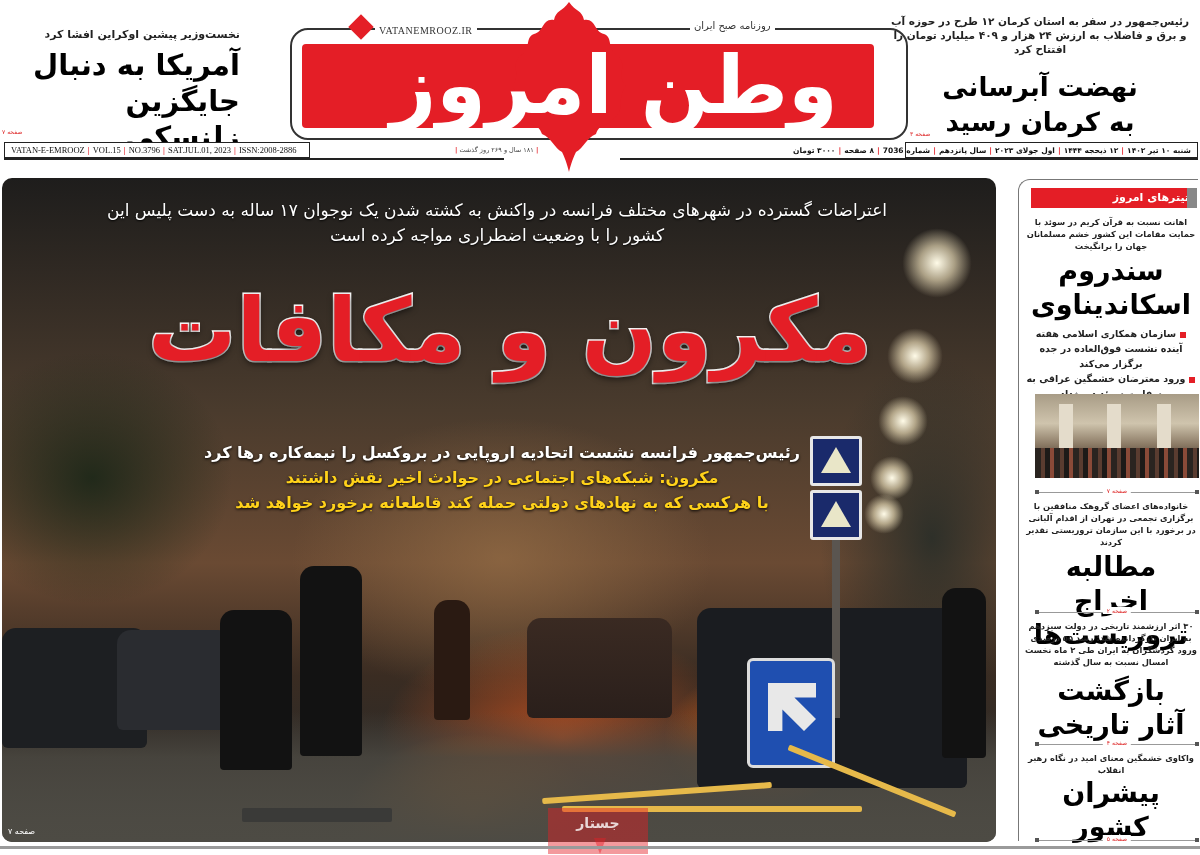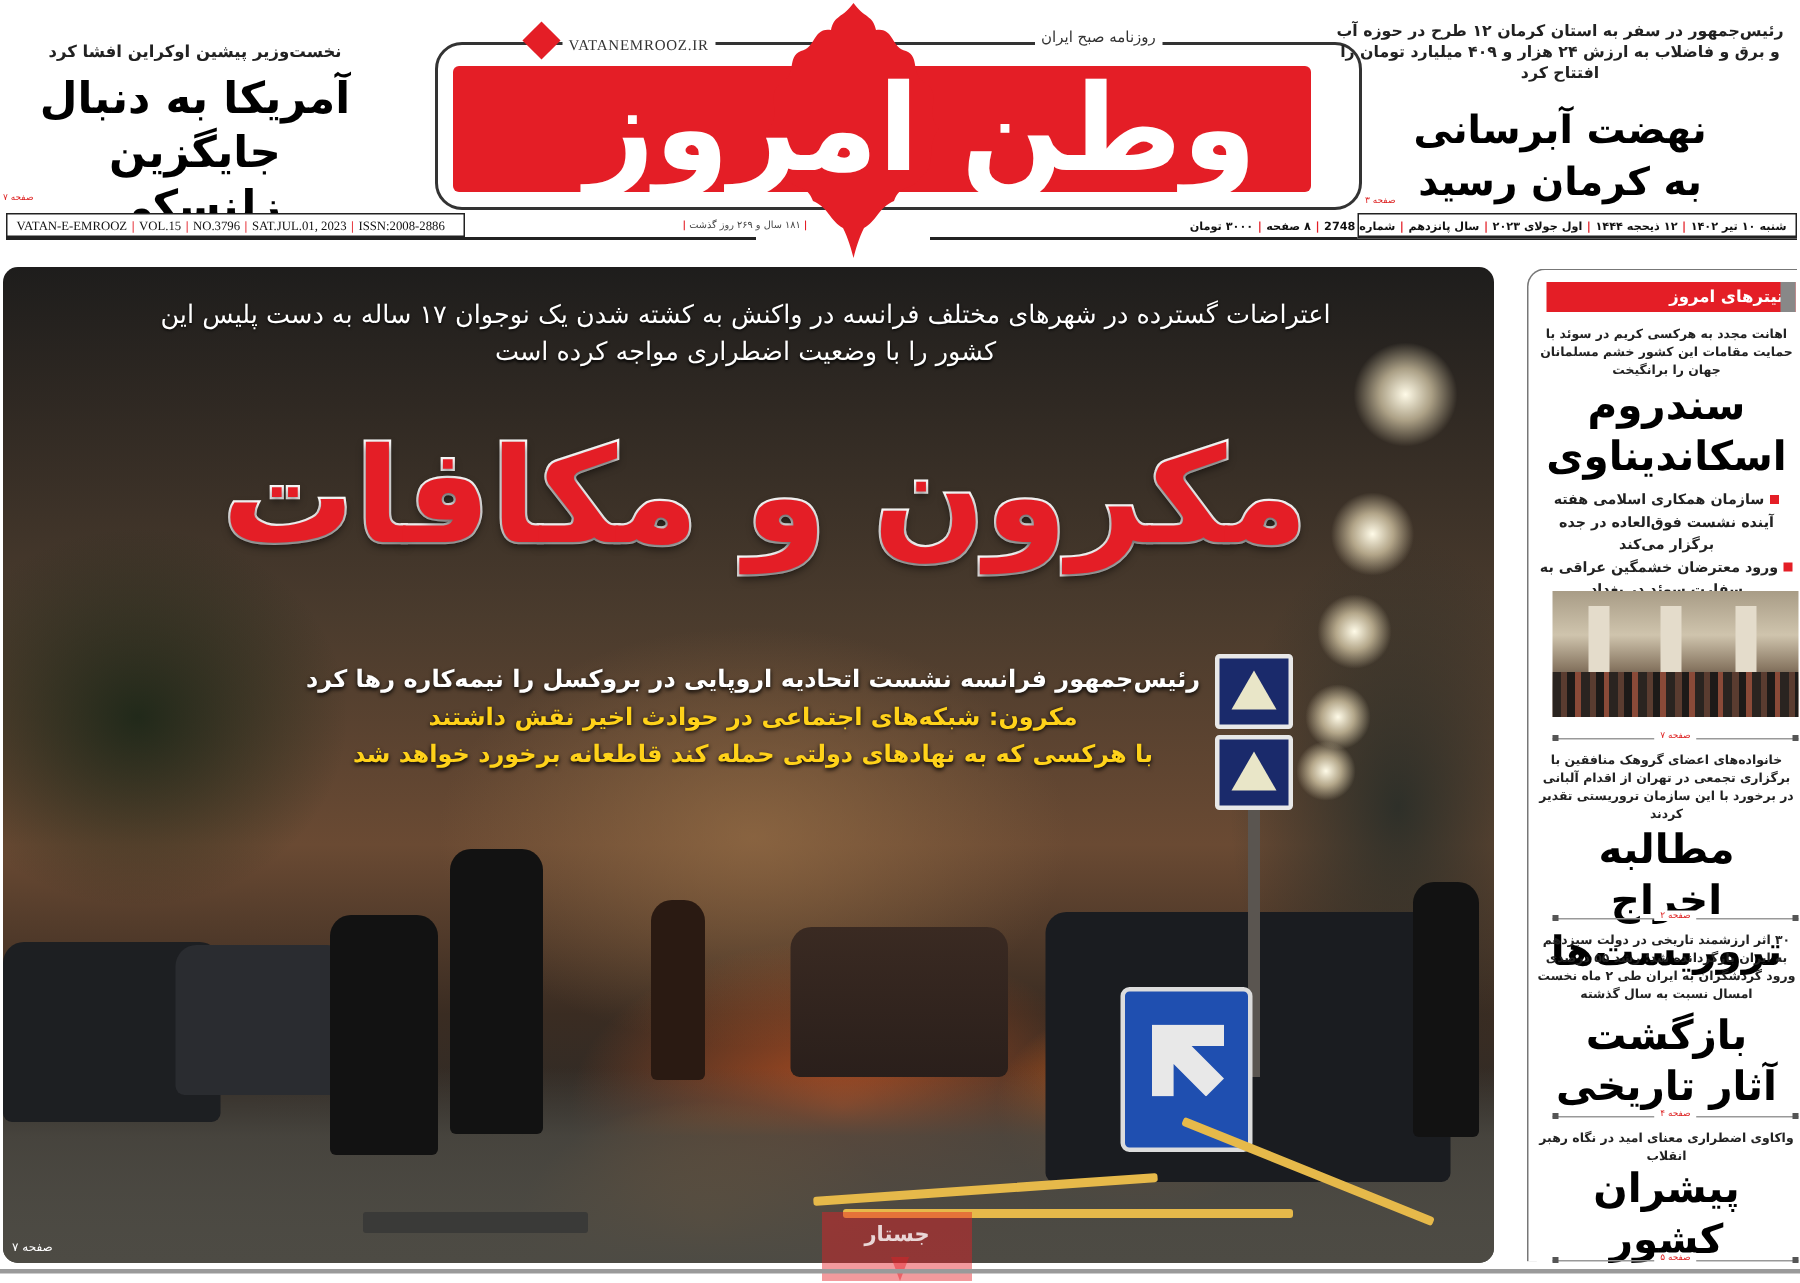--- a/index.html
+++ b/index.html
@@ -2,21 +2,21 @@
 <html><head>
 <meta charset="utf-8">
 <style>
   * { box-sizing: border-box; margin: 0; padding: 0; }
   html, body { width: 1200px; height: 855px; background: #ffffff; overflow: hidden; }
   body { position: relative; font-family: "DejaVu Sans", sans-serif; color: #111; }
 
   
   .masthead { position: absolute; left: 0; top: 0; width: 1200px; height: 175px; }
 
-  .left-teaser { position: absolute; left: 20px; top: 28px; width: 220px; text-align: center; direction: rtl; }
+  .left-teaser { position: absolute; left: 20px; top: 28px; width: 220px; direction: rtl; }
   .left-teaser .kicker { font-size: 11px; font-weight: bold; color: #222; margin-bottom: 6px; }
   .left-teaser .title { font-size: 29px; line-height: 36px; font-weight: 900; color: #000000; }
   .page-ref-left { position: absolute; left: 2px; top: 128px; font-size: 6px; color: #d22; direction: rtl; }
 
   .right-teaser { position: absolute; right: 10px; top: 14px; width: 300px; text-align: center; direction: rtl; }
   .right-teaser .kicker { font-size: 10.5px; line-height: 14px; font-weight: bold; color: #222; }
   .right-teaser .title { font-size: 26px; line-height: 35px; font-weight: 900; color: #000; margin-top: 14px; }
   .page-ref-right { position: absolute; left: 910px; top: 130px; font-size: 6px; color: #d22; }
 
   .logo-frame { position: absolute; left: 290px; top: 28px; width: 618px; height: 112px;
@@ -152,21 +152,21 @@
   <div class="rule-right"></div>
   <div class="info-strip info-right">
     <span>شنبه ۱۰ تیر ۱۴۰۲</span>
       <span class="sep">|</span>
     <span>۱۲ ذیحجه ۱۴۴۴</span>
       <span class="sep">|</span>
     <span>اول جولای ۲۰۲۳</span>
       <span class="sep">|</span>
     <span>سال پانزدهم</span>
       <span class="sep">|</span>
-    <span>شماره 2748</span>
+    <span>شماره 7036</span>
       <span class="sep">|</span>
     <span>۸ صفحه</span>
       <span class="sep">|</span>
     <span>۳۰۰۰ تومان</span>
   </div>
 </header>
 
 <section class="photo">
   <div class="streetlight" style="left:900px;top:50px;width:70px;height:70px"></div>
   <div class="streetlight" style="left:885px;top:150px;width:56px;height:56px"></div>
@@ -214,21 +214,21 @@
 <div class="watermark">جستار</div>
 <div class="watermark-tail"></div>
 
 <aside class="sidebar">
   <div class="sidebar-label">
     <span>تیترهای امروز</span>
     <div class="sidebar-label-tab"></div>
   </div>
 
   <div class="sb-item" style="top:36px">
-    <div class="sb-kicker">اهانت مجدد به هرکسی کریم در سوئد با حمایت مقامات این کشور خشم مسلمانان جهان را برانگیخت</div>
+    <div class="sb-kicker">اهانت نسبت به قرآن کریم در سوئد با حمایت مقامات این کشور خشم مسلمانان جهان را برانگیخت</div>
     <div class="sb-title" style="margin-top:2px">سندروم</div>
     <div class="sb-title">اسکاندیناوی</div>
     <div class="sb-bullets" style="margin-top:4px">
       <div><span class="sq"></span><span>سازمان همکاری اسلامی هفته آینده نشست فوق‌العاده در جده برگزار می‌کند</span></div>
       <div><span class="sq"></span><span>ورود معترضان خشمگین عراقی به سفارت سوئد در بغداد</span></div>
     </div>
   </div>
   <div class="sb-photo">
     <div class="col" style="left:24px"></div>
     <div class="col" style="left:72px"></div>
@@ -251,21 +251,21 @@
   <div class="sb-item" style="top:440px">
     <div class="sb-kicker">۳۰ اثر ارزشمند تاریخی در دولت سیزدهم به ایران بازگردانده شد؛ رشد ۵۵ درصدی ورود گردشگران به ایران طی ۲ ماه نخست امسال نسبت به سال گذشته</div>
     <div class="sb-title" style="margin-top:6px">بازگشت</div>
     <div class="sb-title">آثار تاریخی</div>
   </div>
   <div class="sb-divider" style="top:564px">
       <span>صفحه ۴</span>
     </div>
 
   <div class="sb-item" style="top:572px">
-    <div class="sb-kicker">واکاوی اضطراری معنای امید در نگاه رهبر انقلاب</div>
+    <div class="sb-kicker">واکاوی خشمگین معنای امید در نگاه رهبر انقلاب</div>
     <div class="sb-title">پیشران کشور</div>
   </div>
   <div class="sb-divider" style="top:660px">
       <span>صفحه ۵</span>
     </div>
 </aside>
 
 <div class="bottom-rule"></div>
 
 </body></html>

